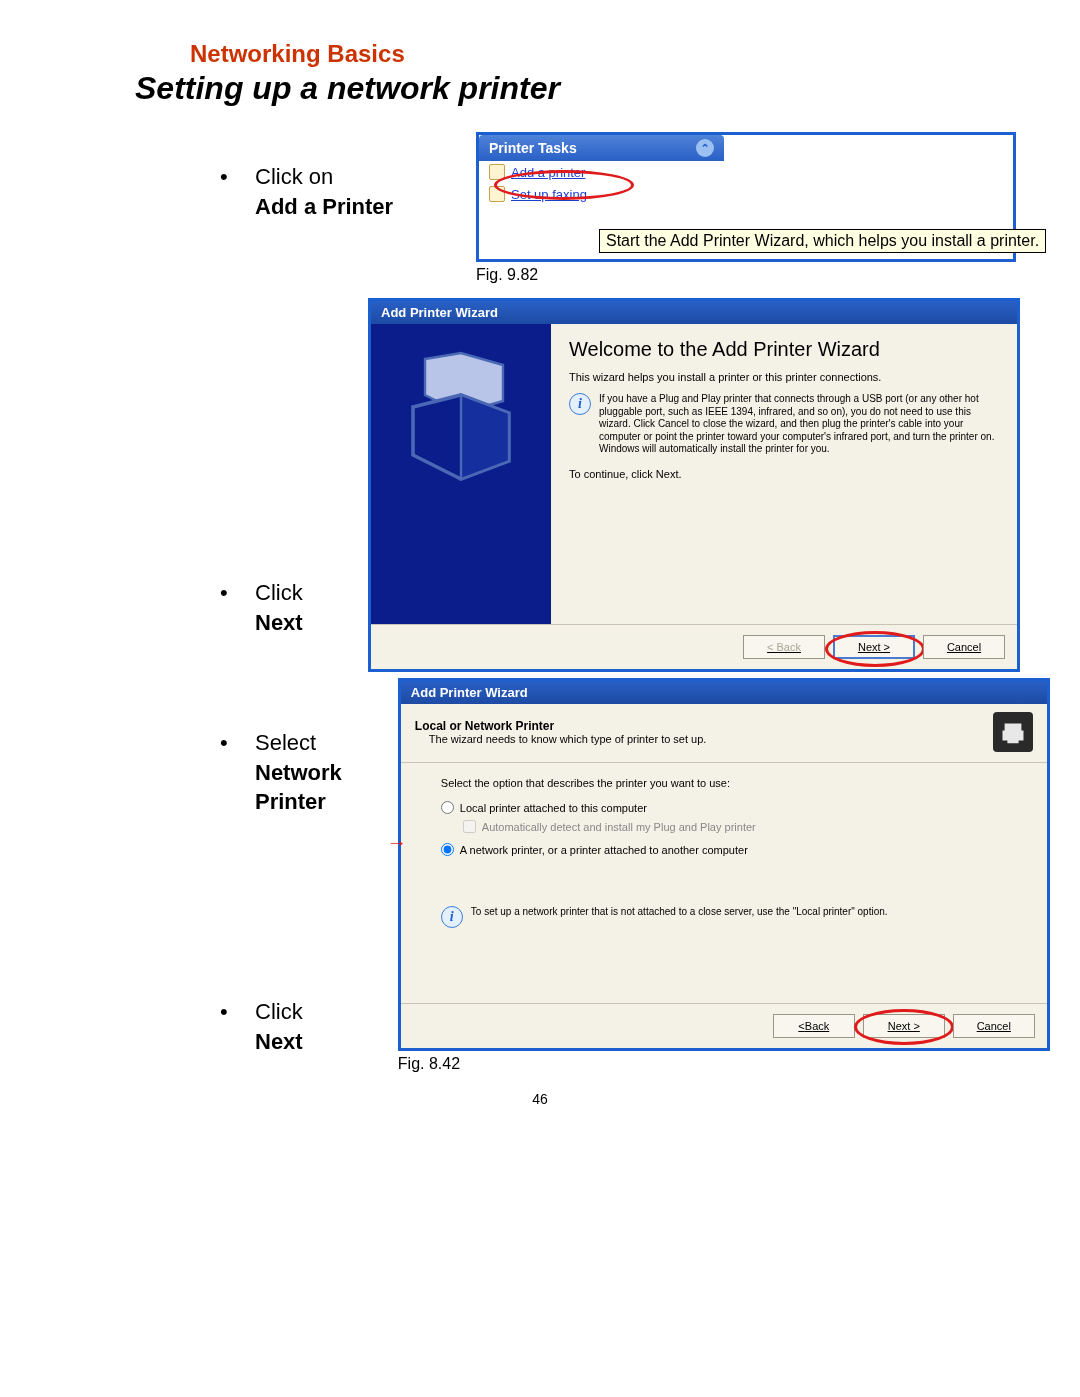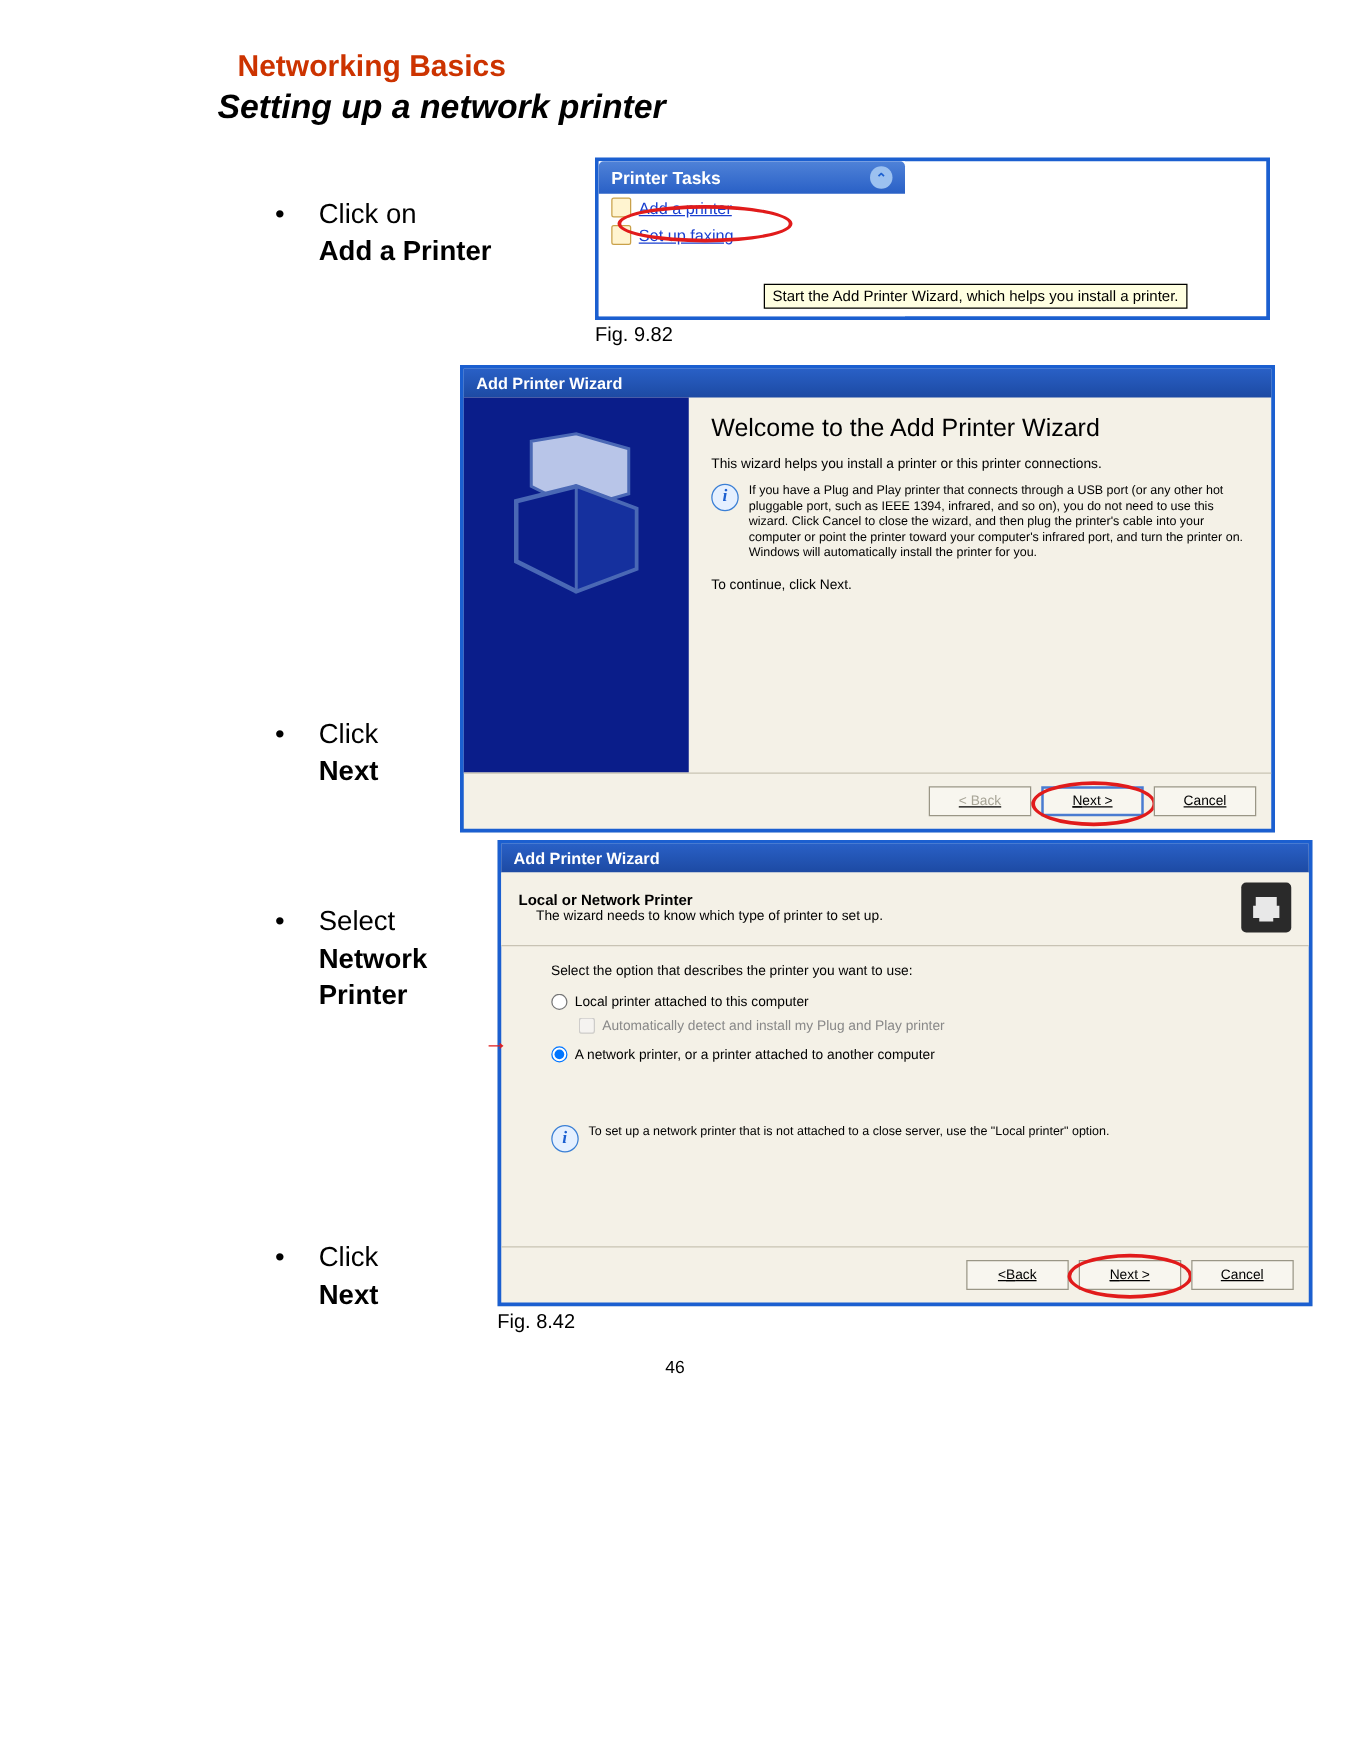--- a/index.html
+++ b/index.html
@@ -13,22 +13,22 @@
   .heading-primary {
     color: #cc3300;
     font-weight: bold;
     font-size: 24px;
     margin-left: 130px;
     margin-bottom: 2px;
   }
   .heading-sub {
     font-style: italic;
     font-weight: bold;
-    font-size: 27px;
-    margin-left: 114px;
+    font-size: 32px;
+    margin-left: 75px;
     margin-bottom: 25px;
   }
   .row { display: flex; align-items: flex-start; margin-bottom: 6px; }
   .instr-col { width: 380px; padding-left: 150px; padding-right: 20px; }
   .instr-col.pad-top-30 { padding-top: 30px; }
   .fig-col { flex: 1; padding-left: 36px; }
   ul.instr { list-style: none; }
   ul.instr li { position: relative; padding-left: 45px; font-size: 22px; line-height: 1.35; }
   ul.instr li::before { content: "•"; position: absolute; left: 10px; font-size: 22px; }
   .bold { font-weight: bold; }
@@ -74,24 +74,24 @@
   .task-item a { color: #1a3fd0; text-decoration: underline; }
   .red-oval {
     position: absolute;
     border: 3px solid #e11b1b;
     border-radius: 50%/50%;
     pointer-events: none;
   }
   .fig1 .hl-oval { left: 15px; top: 35px; width: 140px; height: 30px; }
   .fig1-tooltip {
     position: absolute;
-    left: 132px; bottom: 6px;
+    left: 120px; bottom: 6px;
     background: #ffffe1;
     border: 1px solid #000;
-    font-size: 12px;
+    font-size: 16px;
     padding: 2px 6px;
     white-space: nowrap;
   }
 
   
   .wiz {
     width: 652px;
     border: 3px solid #1b5fd0;
     background: #f4f1e7;
     font-size: 12px;

